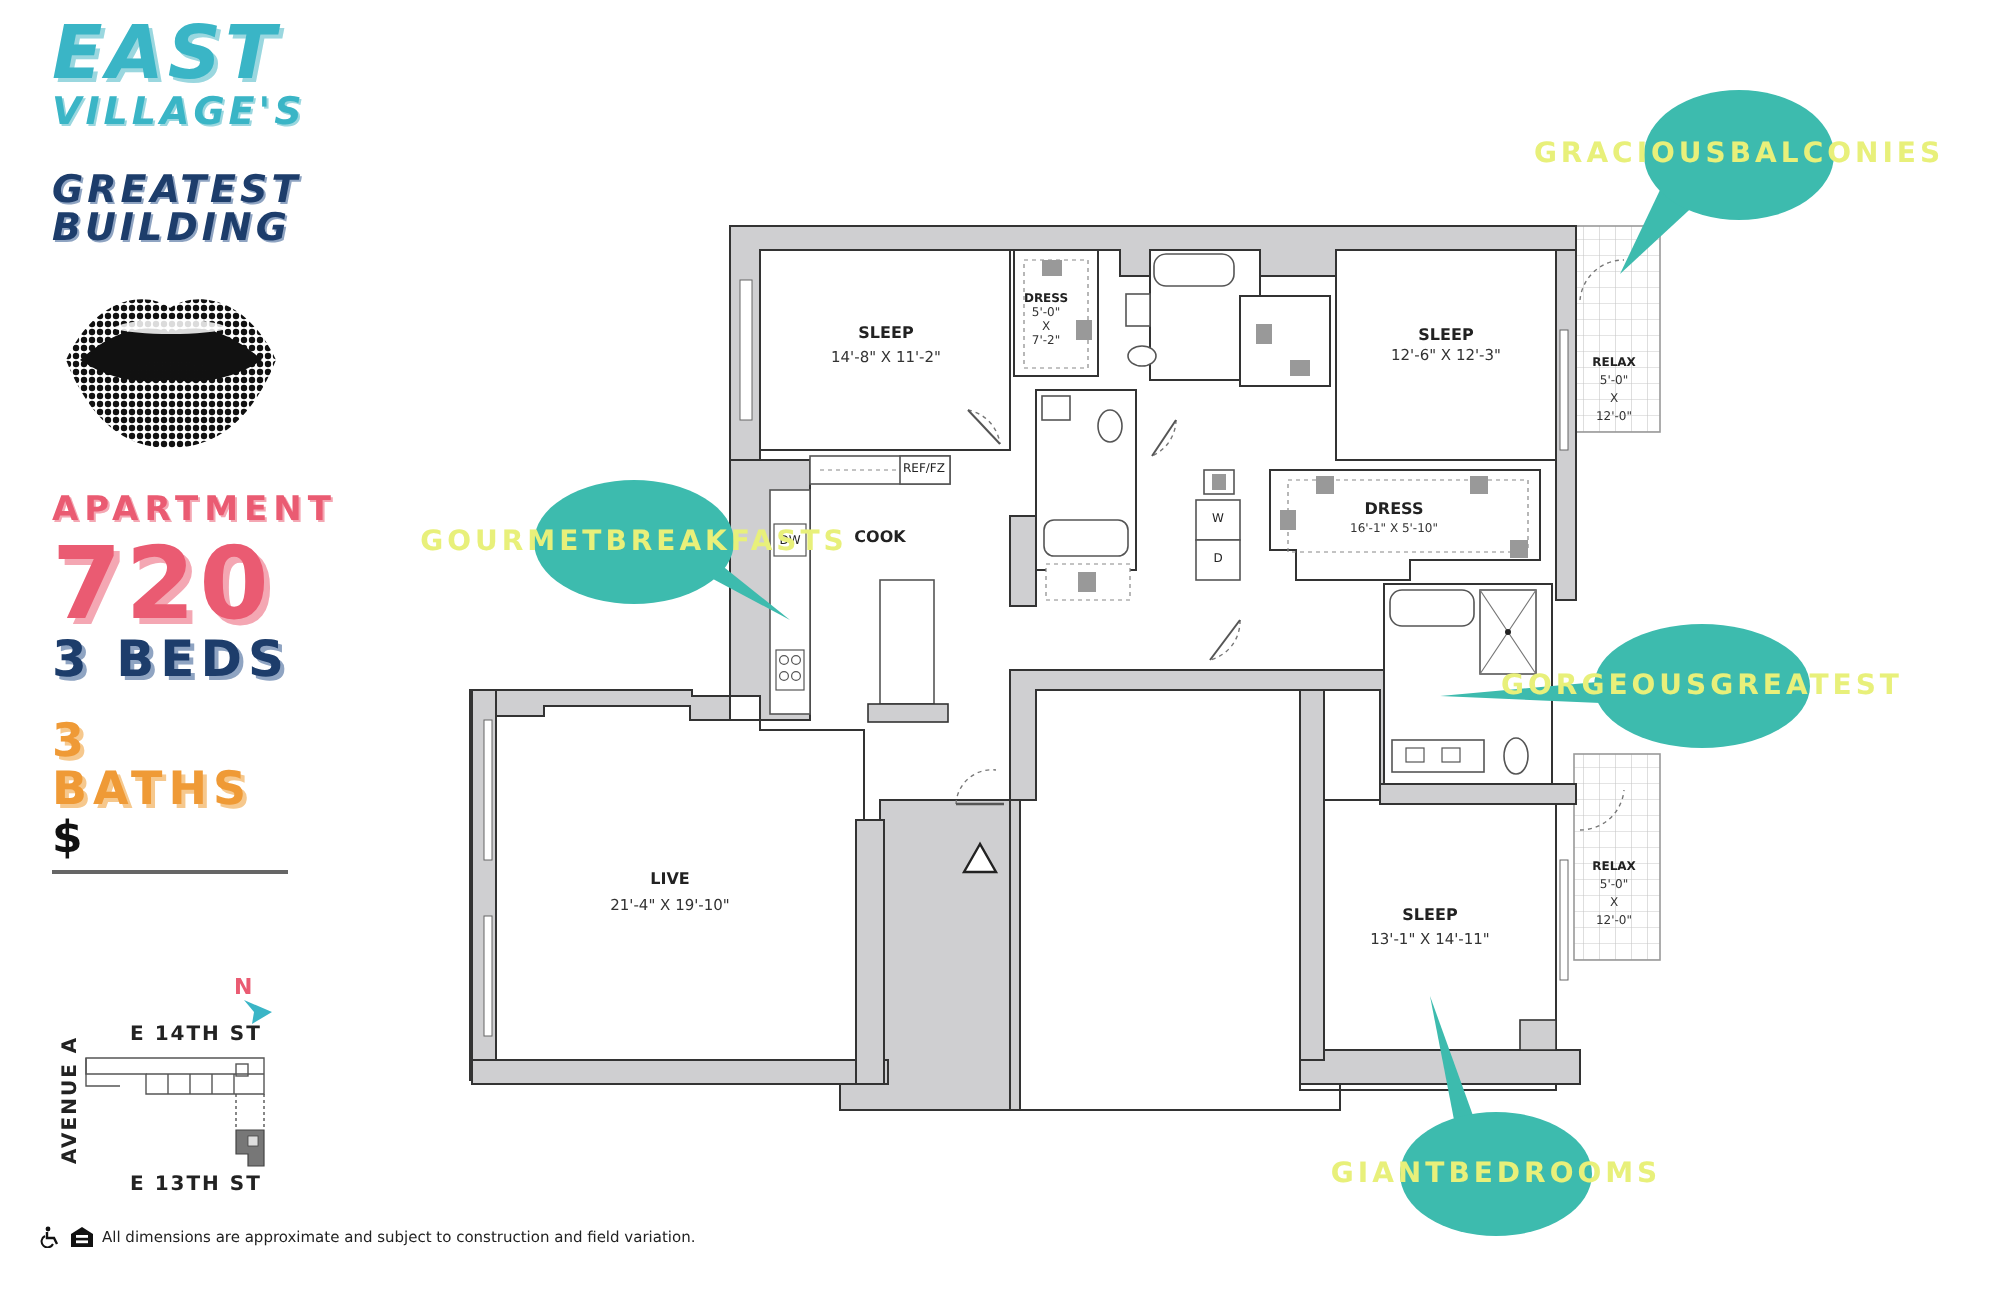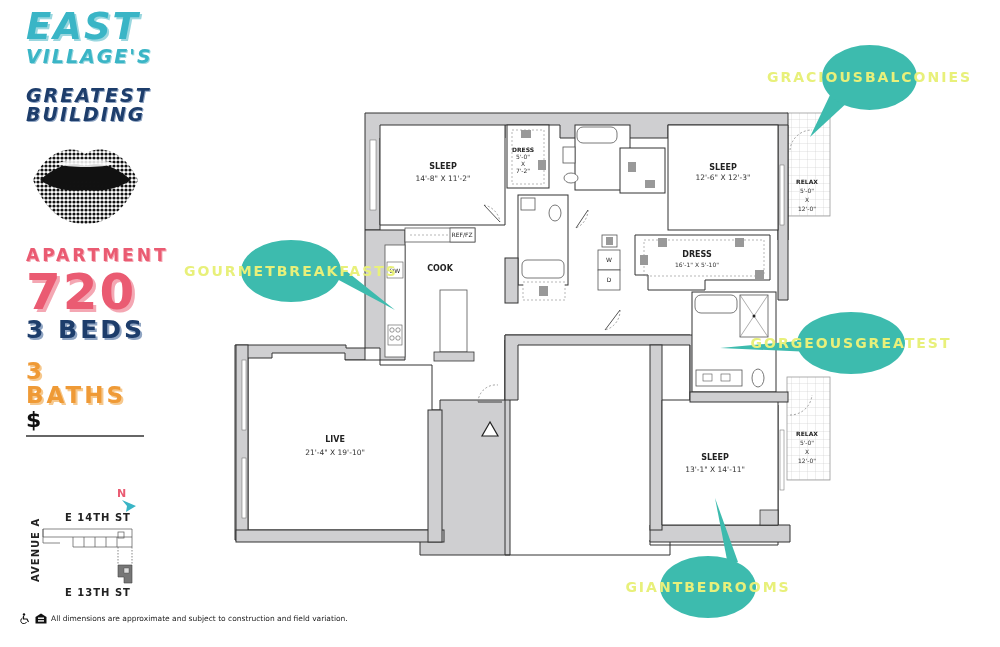--- a/index.html
+++ b/index.html
@@ -263,24 +263,24 @@
 
 <div class="lbl small" style="left:462px;top:231px;font-weight:normal;">REF/FZ</div>
 <div class="lbl small" style="left:395px;top:267px;font-weight:normal;">DW</div>
 <div class="lbl small" style="left:609px;top:256px;font-weight:normal;">W</div>
 <div class="lbl small" style="left:609px;top:276px;font-weight:normal;">D</div>
 
 <div class="bubble" style="left:822px;top:45px;width:95px;height:65px;">
   <span>GRACIOUS</span>
   <span>BALCONIES</span>
 </div>
-<div class="bubble" style="left:241px;top:240px;width:100px;height:62px;">
+<div class="bubble" style="left:267px;top:240px;width:100px;height:62px;">
   <span>GOURMET</span>
   <span>BREAKFASTS</span>
 </div>
 <div class="bubble" style="left:797px;top:312px;width:108px;height:62px;">
   <span>GORGEOUS</span>
   <span>GREATEST</span>
 </div>
-<div class="bubble" style="left:660px;top:556px;width:96px;height:62px;">
+<div class="bubble" style="left:700px;top:556px;width:96px;height:62px;">
   <span>GIANT</span>
   <span>BEDROOMS</span>
 </div>
 
 </body></html>

